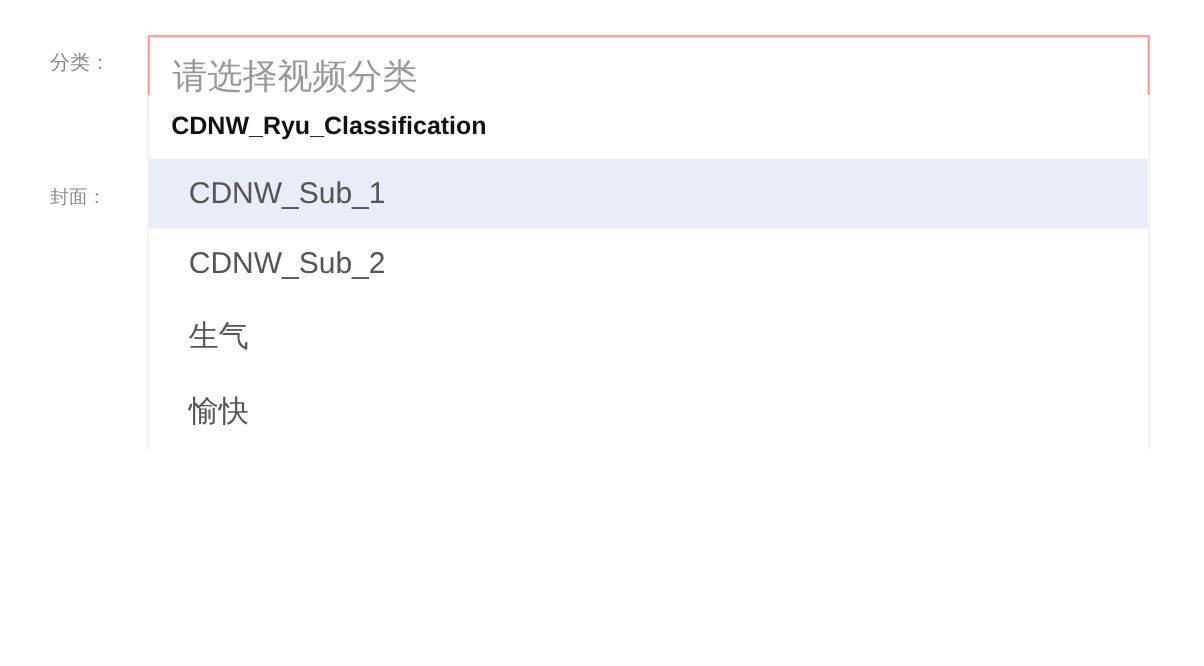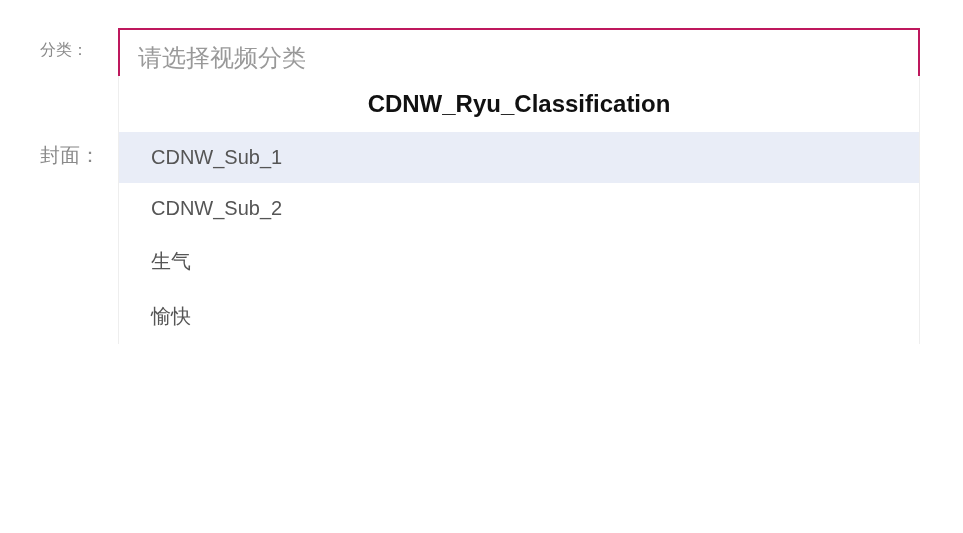--- a/index.html
+++ b/index.html
@@ -26,63 +26,62 @@
       width: 78px;
       padding-top: 12px;
       flex-shrink: 0;
       text-align: left;
     }
     .field-wrap {
       flex: 1;
       position: relative;
     }
     .select-box {
-      border: 2px solid #be185d;
+      border: 2px solid #fca5a5;
       padding: 12px 18px;
-      font-size: 24px;
+      font-size: 28px;
       color: #999999;
       background: #ffffff;
       cursor: pointer;
       min-height: 48px;
     }
     .dropdown {
       position: absolute;
       top: 48px;
       left: 0;
       right: 0;
       background: #ffffff;
       border-left: 1px solid #eee;
       border-right: 1px solid #eee;
       z-index: 10;
       max-height: 420px;
       overflow: hidden;
     }
     .group-header {
       font-weight: 700;
       color: #111111;
-      font-size: 24px;
+      font-size: 20px;
       padding: 14px 18px 14px 18px;
-      text-align: center;
     }
     .option {
       color: #555555;
-      font-size: 20px;
+      font-size: 24px;
       padding: 14px 18px 14px 32px;
       cursor: pointer;
     }
     .option.hovered {
       background: #e9edf7;
     }
     .cover-row {
       display: flex;
       align-items: flex-start;
     }
     .cover-label {
       color: #8a8a8a;
-      font-size: 20px;
+      font-size: 15px;
       width: 78px;
       padding-top: 30px;
       flex-shrink: 0;
     }
   </style>
 </head>
 <body>
 
 <div class="container">
 

